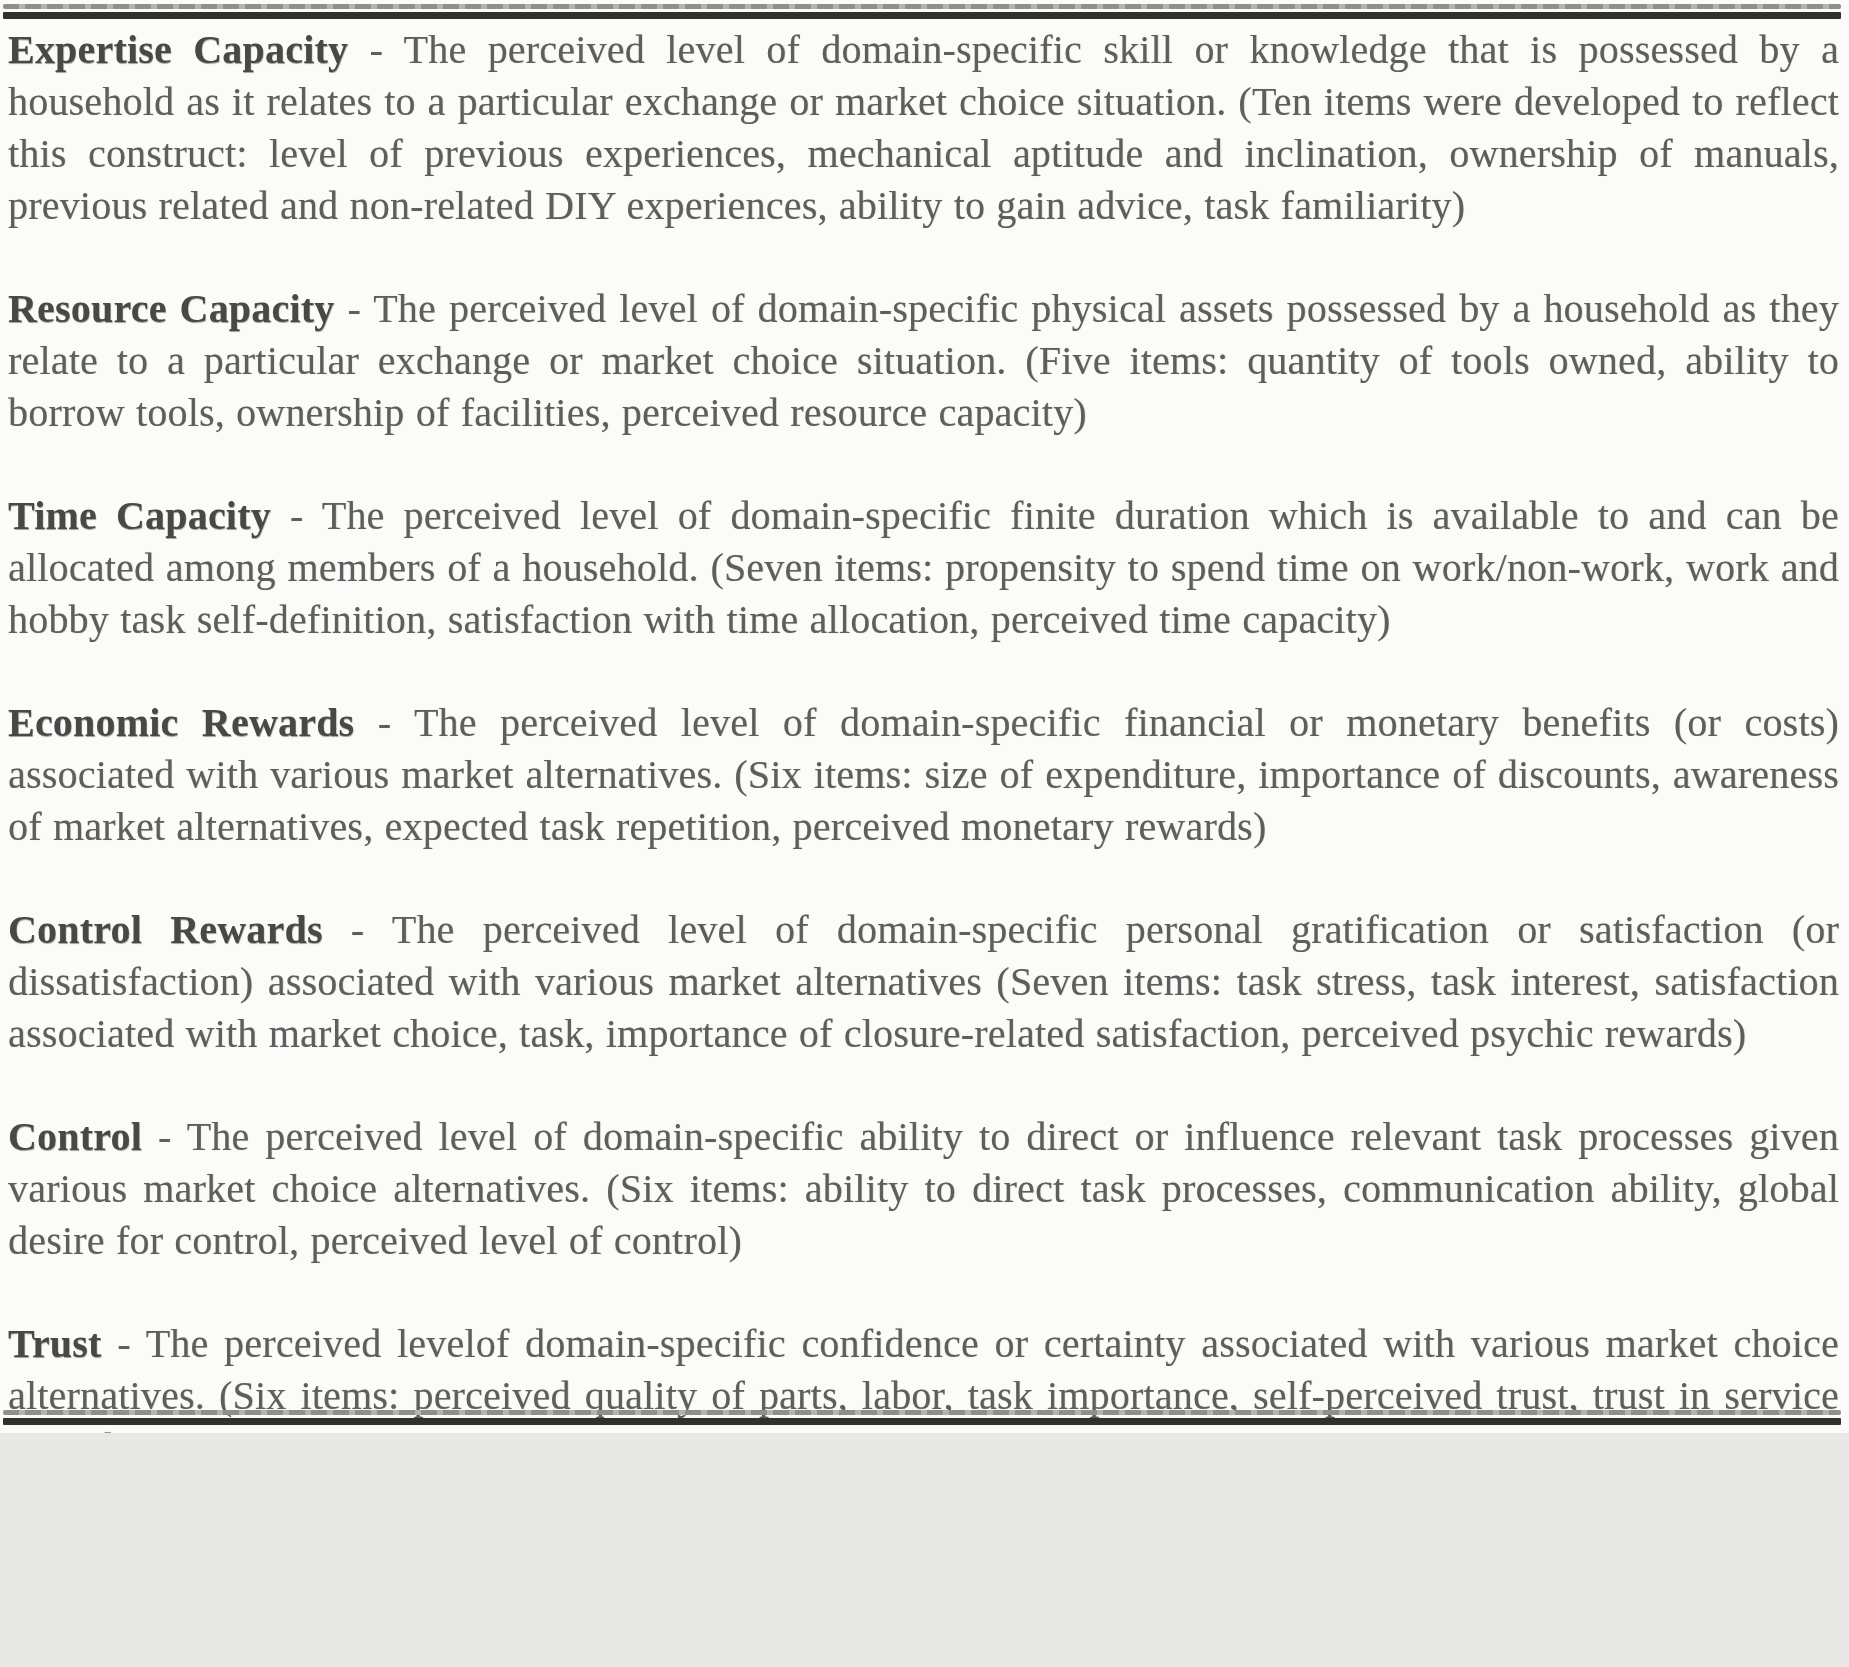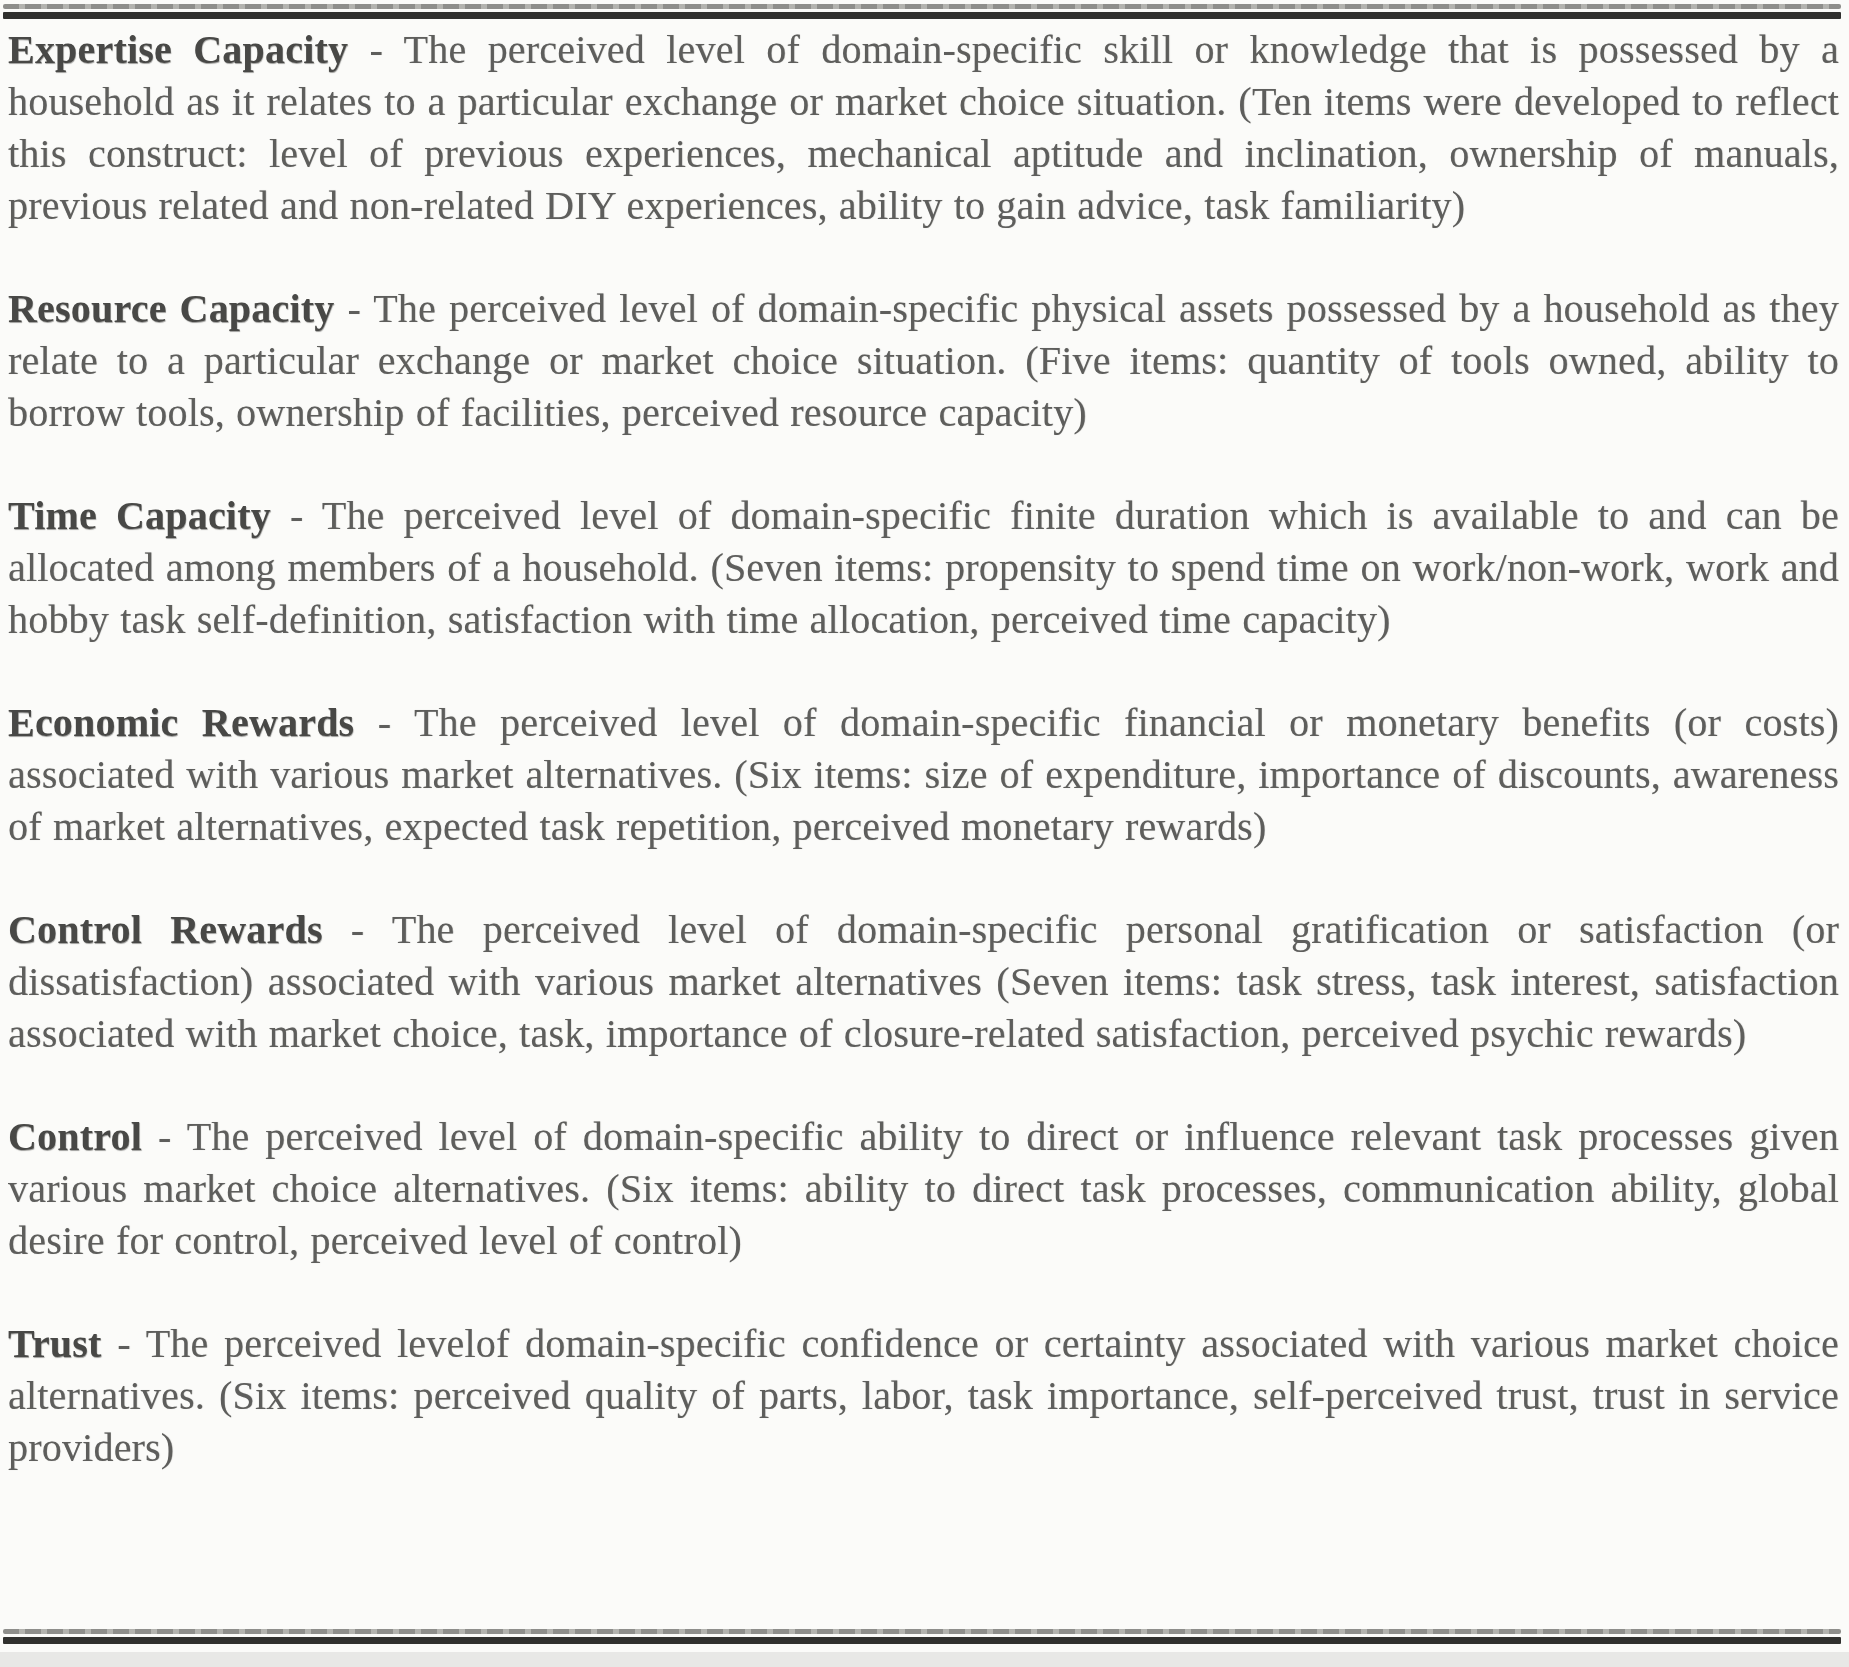--- a/index.html
+++ b/index.html
@@ -1,19 +1,19 @@
 <!DOCTYPE html>
 <html><head>
 <meta charset="utf-8">
 <style>
   html, body { margin: 0; padding: 0; background: #e8e8e6; }
   .page {
     position: relative;
     width: 1849px;
-    height: 1652px;
+    height: 1433px;
     box-sizing: border-box;
     background: #fbfbf9;
     overflow: hidden;
     font-family: "Liberation Serif", "DejaVu Serif", serif;
     color: #5e5e5c;
   }
   
   .rule { position: absolute; left: 3px; right: 8px; }
   .rule-top { top: 4px; }
   .rule-bottom { bottom: 8px; }

